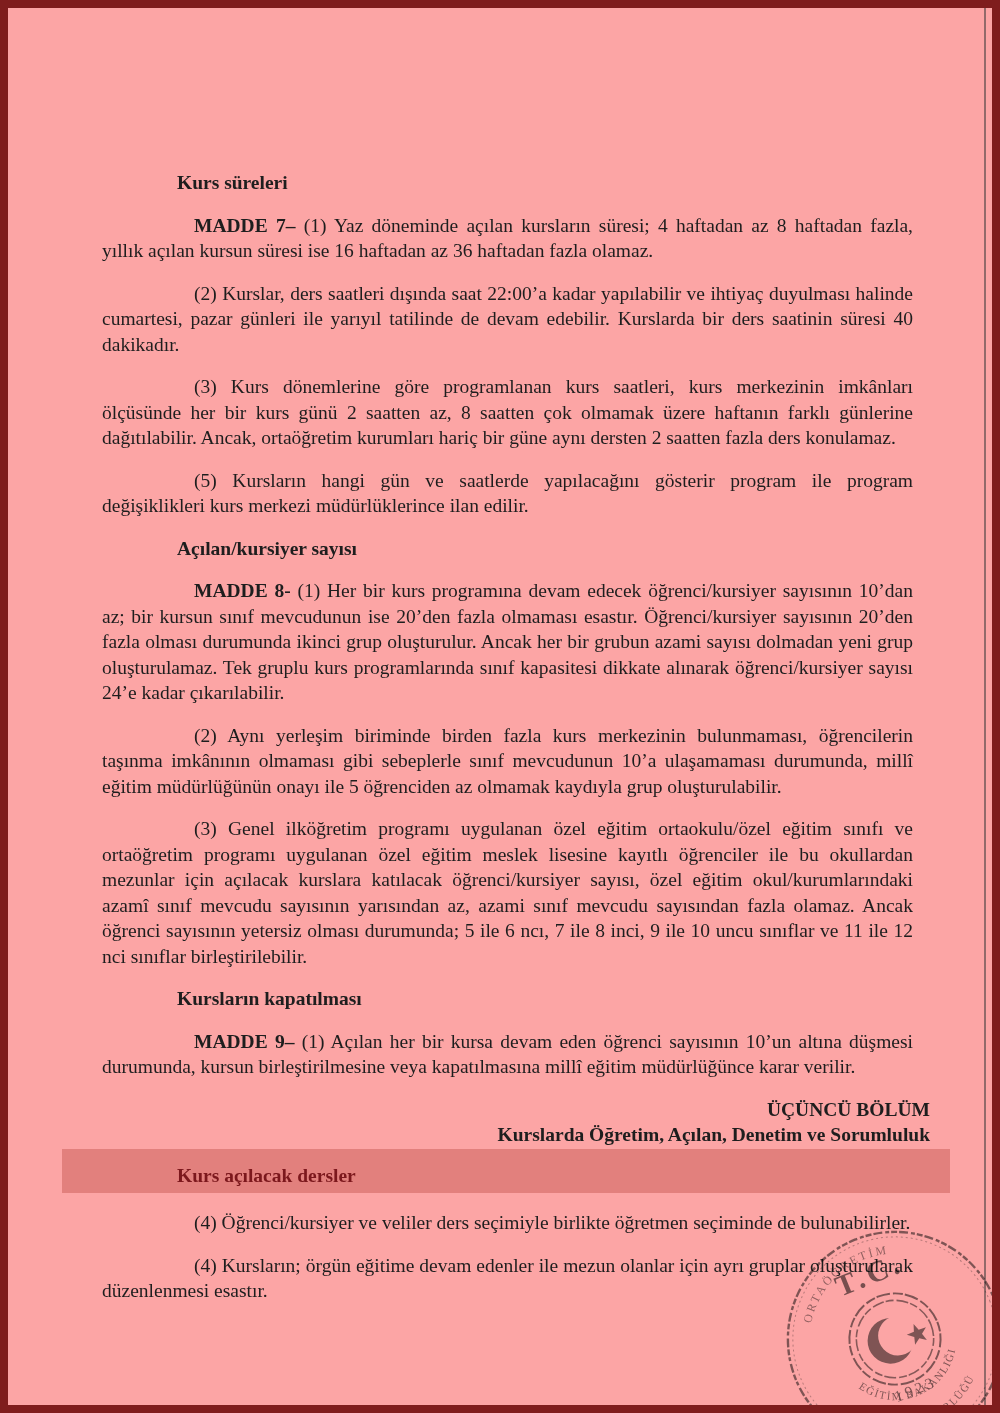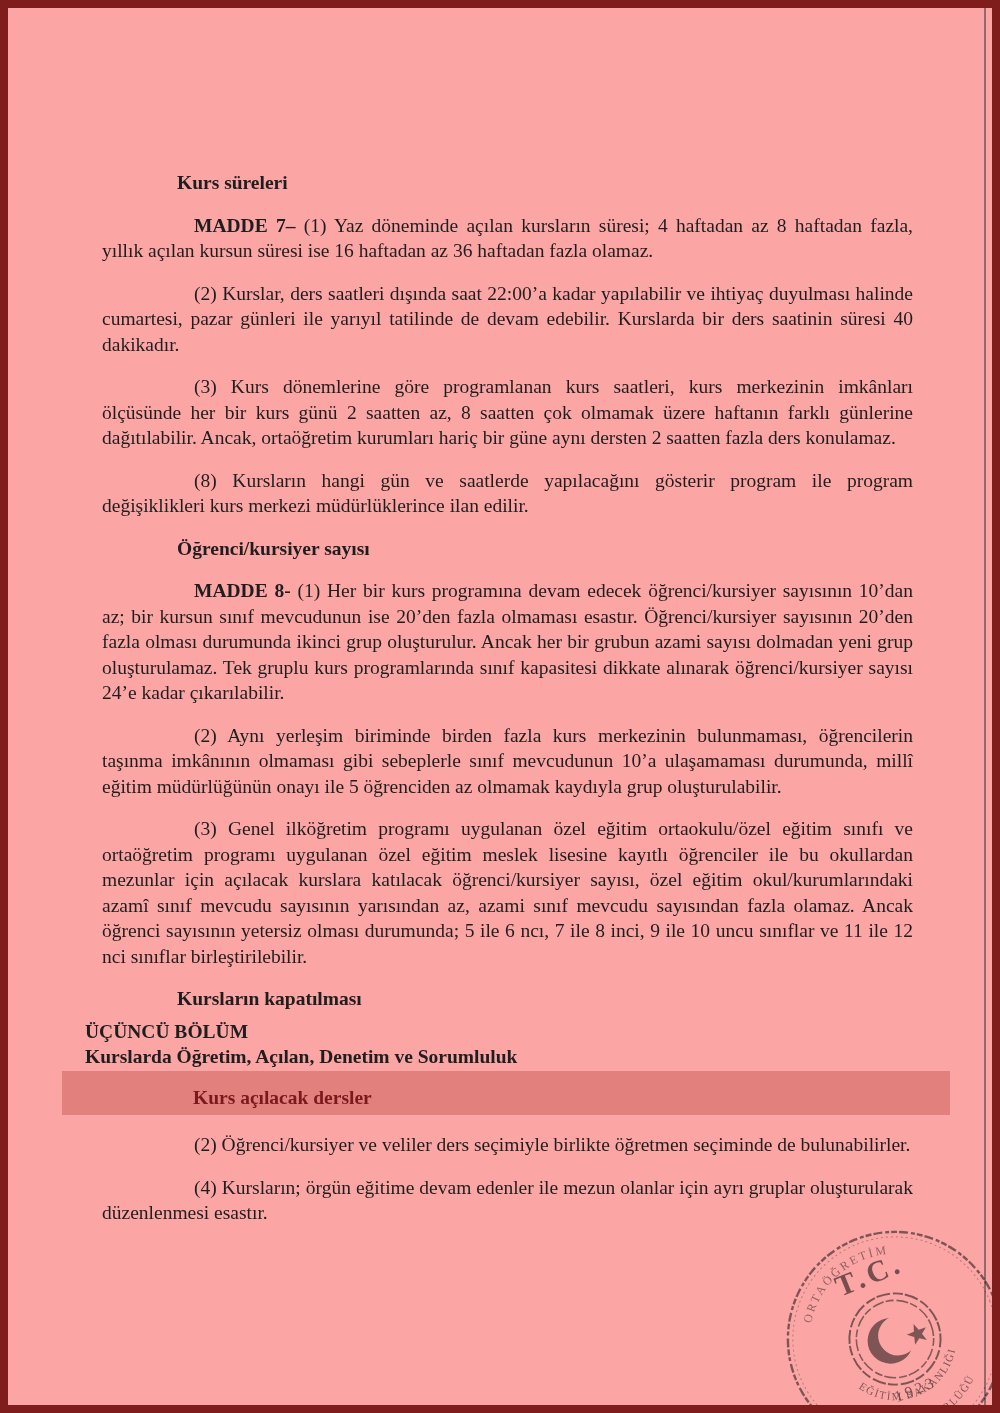--- a/index.html
+++ b/index.html
@@ -38,29 +38,29 @@
     margin: 0;
   }
   .p {
     margin: 17px;
     text-align: justify;
     text-indent: 92px;
   }
   .p b { font-weight: bold; }
   .bolum { margin: 2px 0 4px 0; }
   .center-h {
-    text-align: left;
+    text-align: right;
     font-weight: bold;
     margin: 0;
   }
   .highlight {
     background: #e2807d;
     color: #6e1a1e;
     margin: -3px -20px 0 -23px;
-    padding: 14px 20px 5px 39px;
+    padding: 14px 20px 5px 23px;
   }
   .highlight .h { color: #7c181d; }
   .highlight .p { color: #5f191d; }
   .highlight .p b { color: #871a20; }
   .after-highlight { margin-top: 0; }
   .stamp {
     position: absolute;
     left: 768px;
     top: 1212px;
     width: 238px;
@@ -80,45 +80,46 @@
 <div class="scan-page">
   <div class="scan-line-right"></div>
 
   <div class="content">
 
     <div class="section">
       <p class="h">Kurs süreleri</p>
       <p class="p"><b>MADDE 7–</b><span> (1) Yaz döneminde açılan kursların süresi; 4 haftadan az 8 haftadan fazla, yıllık açılan kursun süresi ise 16 haftadan az 36 haftadan fazla olamaz.</span></p>
       <p class="p">(2) Kurslar, ders saatleri dışında saat 22:00’a kadar yapılabilir ve ihtiyaç duyulması halinde cumartesi, pazar günleri ile yarıyıl tatilinde de devam edebilir. Kurslarda bir ders saatinin süresi 40 dakikadır.</p>
       <p class="p">(3) Kurs dönemlerine göre programlanan kurs saatleri, kurs merkezinin imkânları ölçüsünde her bir kurs günü 2 saatten az, 8 saatten çok olmamak üzere haftanın farklı günlerine dağıtılabilir. Ancak, ortaöğretim kurumları hariç bir güne aynı dersten 2 saatten fazla ders konulamaz.</p>
-      <p class="p">(8) Kursların hangi gün ve saatlerde yapılacağını gösterir program ile program değişiklikleri kurs merkezi müdürlüklerince ilan edilir.</p>
+      <p class="p">(5) Kursların hangi gün ve saatlerde yapılacağını gösterir program ile program değişiklikleri kurs merkezi müdürlüklerince ilan edilir.</p>
     </div>
 
     <div class="section">
-      <p class="h">Öğrenci/kursiyer sayısı</p>
+      <p class="h">Açılan/kursiyer sayısı</p>
       <p class="p"><b>MADDE 8-</b><span> (1) Her bir kurs programına devam edecek öğrenci/kursiyer sayısının 10’dan az; bir kursun sınıf mevcudunun ise 20’den fazla olmaması esastır. Öğrenci/kursiyer sayısının 20’den fazla olması durumunda ikinci grup oluşturulur. Ancak her bir grubun azami sayısı dolmadan yeni grup oluşturulamaz. Tek gruplu kurs programlarında sınıf kapasitesi dikkate alınarak öğrenci/kursiyer sayısı 24’e kadar çıkarılabilir.</span></p>
       <p class="p">(2) Aynı yerleşim biriminde birden fazla kurs merkezinin bulunmaması, öğrencilerin taşınma imkânının olmaması gibi sebeplerle sınıf mevcudunun 10’a ulaşamaması durumunda, millî eğitim müdürlüğünün onayı ile 5 öğrenciden az olmamak kaydıyla grup oluşturulabilir.</p>
       <p class="p">(3) Genel ilköğretim programı uygulanan özel eğitim ortaokulu/özel eğitim sınıfı ve ortaöğretim programı uygulanan özel eğitim meslek lisesine kayıtlı öğrenciler ile bu okullardan mezunlar için açılacak kurslara katılacak öğrenci/kursiyer sayısı, özel eğitim okul/kurumlarındaki azamî sınıf mevcudu sayısının yarısından az, azami sınıf mevcudu sayısından fazla olamaz. Ancak öğrenci sayısının yetersiz olması durumunda; 5 ile 6 ncı, 7 ile 8 inci, 9 ile 10 uncu sınıflar ve 11 ile 12 nci sınıflar birleştirilebilir.</p>
     </div>
 
     <div class="section">
       <p class="h">Kursların kapatılması</p>
+      <p class="p"><b>MADDE 9–</b><span> (1) Açılan her bir kursa devam eden öğrenci sayısının 10’un altına düşmesi durumunda, kursun birleştirilmesine veya kapatılmasına millî eğitim müdürlüğünce karar verilir.</span></p>
     </div>
 
     <div class="bolum">
       <p class="center-h">ÜÇÜNCÜ BÖLÜM</p>
       <p class="center-h">Kurslarda Öğretim, Açılan, Denetim ve Sorumluluk</p>
     </div>
 
     <div class="highlight">
       <p class="h">Kurs açılacak dersler</p>
     </div>
 
     <div class="section after-highlight">
-      <p class="p">(2) Öğrenci/kursiyer ve veliler ders seçimiyle birlikte öğretmen seçiminde de bulunabilirler.</p>
+      <p class="p">(4) Öğrenci/kursiyer ve veliler ders seçimiyle birlikte öğretmen seçiminde de bulunabilirler.</p>
       <p class="p">(4) Kursların; örgün eğitime devam edenler ile mezun olanlar için ayrı gruplar oluşturularak düzenlenmesi esastır.</p>
     </div>
 
   </div>
 
   <div class="stamp">
     <svg viewBox="0 0 240 240" xmlns="http://www.w3.org/2000/svg">
       <g transform="rotate(-22 120 120)">
         <circle cx="120" cy="120" r="108" fill="none" stroke="#4a4a4a" stroke-width="2.4" stroke-dasharray="6 2 9 3 4 2" opacity="0.85"></circle>
         <circle cx="120" cy="120" r="103" fill="none" stroke="#565656" stroke-width="1" stroke-dasharray="2 3" opacity="0.5"></circle>

